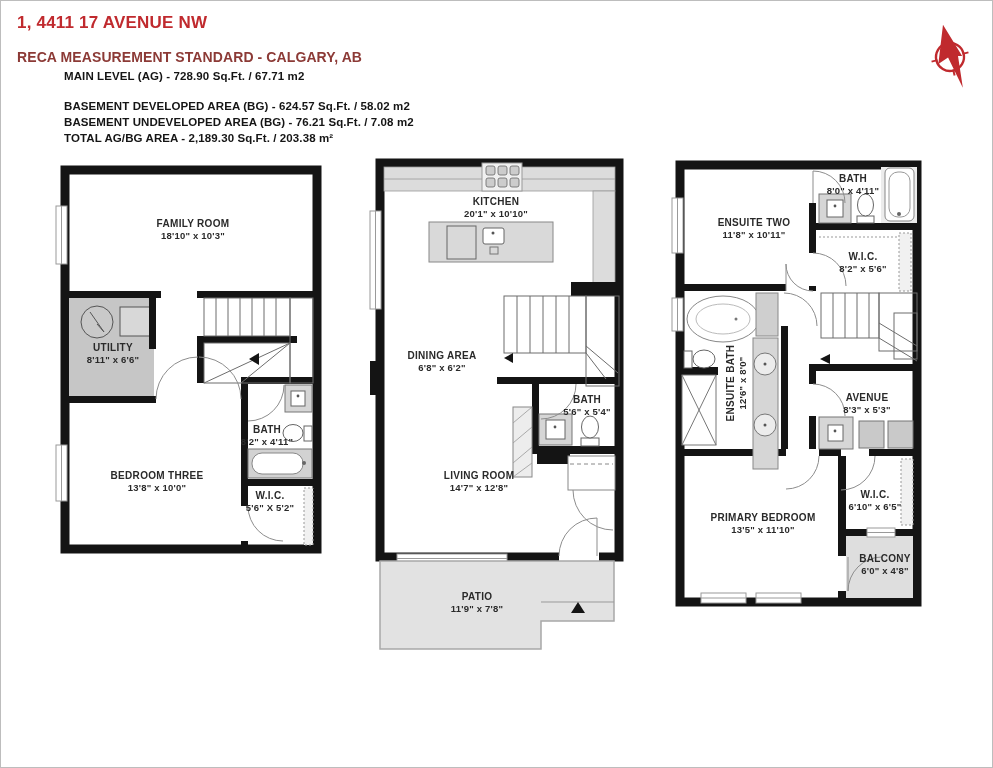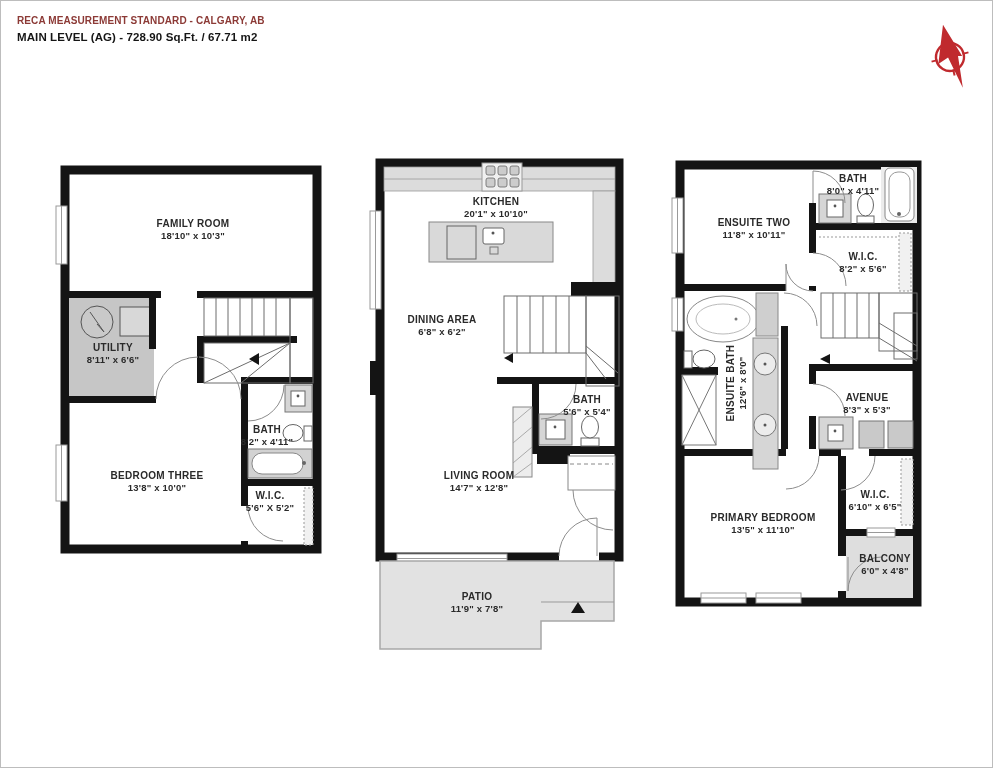--- a/index.html
+++ b/index.html
@@ -5,23 +5,23 @@
   html,body{margin:0;padding:0;background:#fff;}
   .canvas{
     position:relative;width:993px;height:768px;background:#fff;
     border:1px solid #bdbdbd;box-sizing:border-box;overflow:hidden;
     font-family:"Liberation Sans", sans-serif;
   }
   .plan-svg{position:absolute;left:0;top:0;width:993px;height:768px;}
   
   .hdr{position:absolute;left:16px;top:12px;width:420px;}
   .hdr-title{font-size:17px;font-weight:bold;color:#c02a2e;letter-spacing:.2px;}
-  .hdr-sub{font-size:10px;font-weight:bold;color:#8c3a36;margin-top:2px;letter-spacing:.1px;}
+  .hdr-sub{font-size:14px;font-weight:bold;color:#8c3a36;margin-top:16px;letter-spacing:.1px;}
   .hdr-line{font-size:11.5px;font-weight:bold;color:#151515;line-height:16px;letter-spacing:.1px;}
-  .hdr-block{margin-top:3px;}
+  .hdr-block{margin-top:3px;margin-left:47px;}
   .hdr-block.second{margin-top:14px;}
   
   .rlabel{
     position:absolute;display:flex;flex-direction:column;align-items:center;
     transform:translate(-50%,-50%);text-align:center;white-space:nowrap;color:#2a2a2a;
   }
   .rlabel .rname{font-size:10px;font-weight:bold;letter-spacing:.3px;}
   .rlabel .rdims{font-size:9.5px;font-weight:600;margin-top:1px;letter-spacing:.2px;}
   .rlabel.vert{transform:translate(-50%,-50%) rotate(-90deg);}
   .compass{position:absolute;left:918px;top:18px;}
@@ -317,23 +317,29 @@
         <path d="M 812,383 A 32 32 0 0 1 844,415"></path>
         <path d="M 785,488 A 33 33 0 0 0 818,455"></path>
         <path d="M 840,489 A 34 34 0 0 0 874,455"></path>
         <path d="M 847,590 A 34 34 0 0 1 881,556"></path>
           <line x1="847" y1="556" x2="847" y2="590"></line>
       </g>
     </g>
   </svg>
 
   <div class="hdr">
+    <div class="hdr-title">1, 4411 17 AVENUE NW</div>
     <div class="hdr-sub">RECA MEASUREMENT STANDARD - CALGARY, AB</div>
     <div class="hdr-block">
       <div class="hdr-line">MAIN LEVEL (AG) - 728.90 Sq.Ft. / 67.71 m2</div>
+    </div>
+    <div class="hdr-block second">
+      <div class="hdr-line">BASEMENT DEVELOPED AREA (BG) -  624.57 Sq.Ft. / 58.02 m2</div>
+      <div class="hdr-line">BASEMENT UNDEVELOPED AREA (BG) - 76.21 Sq.Ft. / 7.08 m2</div>
+      <div class="hdr-line">TOTAL AG/BG AREA -  2,189.30 Sq.Ft. /  203.38 m²</div>
     </div>
   </div>
 
   <svg class="compass" width="62" height="76" viewBox="0 0 62 76">
     <g transform="translate(31,38) rotate(-14)" fill="none" stroke="#c02a2e">
       <circle r="14" stroke-width="2.4"></circle>
       <line x1="0" y1="-19" x2="0" y2="-13" stroke-width="2"></line>
       <line x1="0" y1="13" x2="0" y2="19" stroke-width="2"></line>
       <line x1="-19" y1="0" x2="-13" y2="0" stroke-width="2"></line>
       <line x1="13" y1="0" x2="19" y2="0" stroke-width="2"></line>
@@ -359,21 +365,21 @@
   </div>
   <div class="rlabel" style="left:269px;top:500px">
     <span class="rname">W.I.C.</span>
     <span class="rdims">5'6" X 5'2"</span>
   </div>
 
   <div class="rlabel" style="left:495px;top:206px">
     <span class="rname">KITCHEN</span>
     <span class="rdims">20'1" x 10'10"</span>
   </div>
-  <div class="rlabel" style="left:441px;top:324px">
+  <div class="rlabel" style="left:441px;top:360px">
     <span class="rname">DINING AREA</span>
     <span class="rdims">6'8" x 6'2"</span>
   </div>
   <div class="rlabel" style="left:586px;top:404px">
     <span class="rname">BATH</span>
     <span class="rdims">5'6" x 5'4"</span>
   </div>
   <div class="rlabel" style="left:478px;top:480px">
     <span class="rname">LIVING ROOM</span>
     <span class="rdims">14'7" x 12'8"</span>

